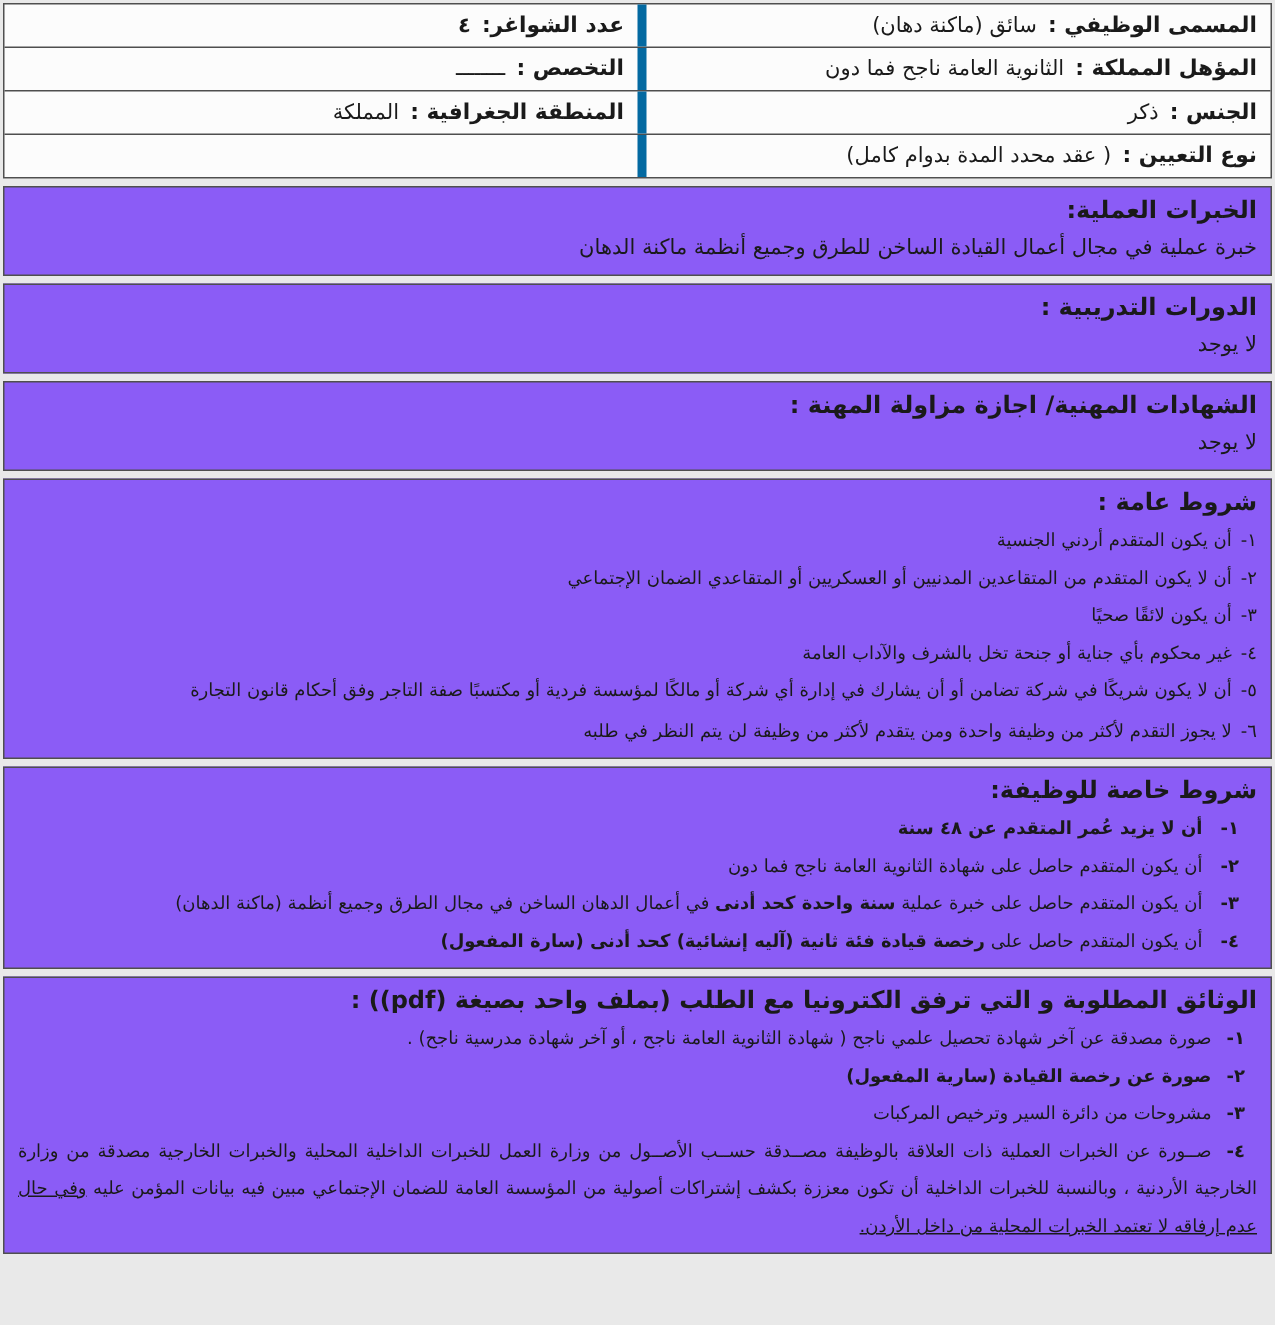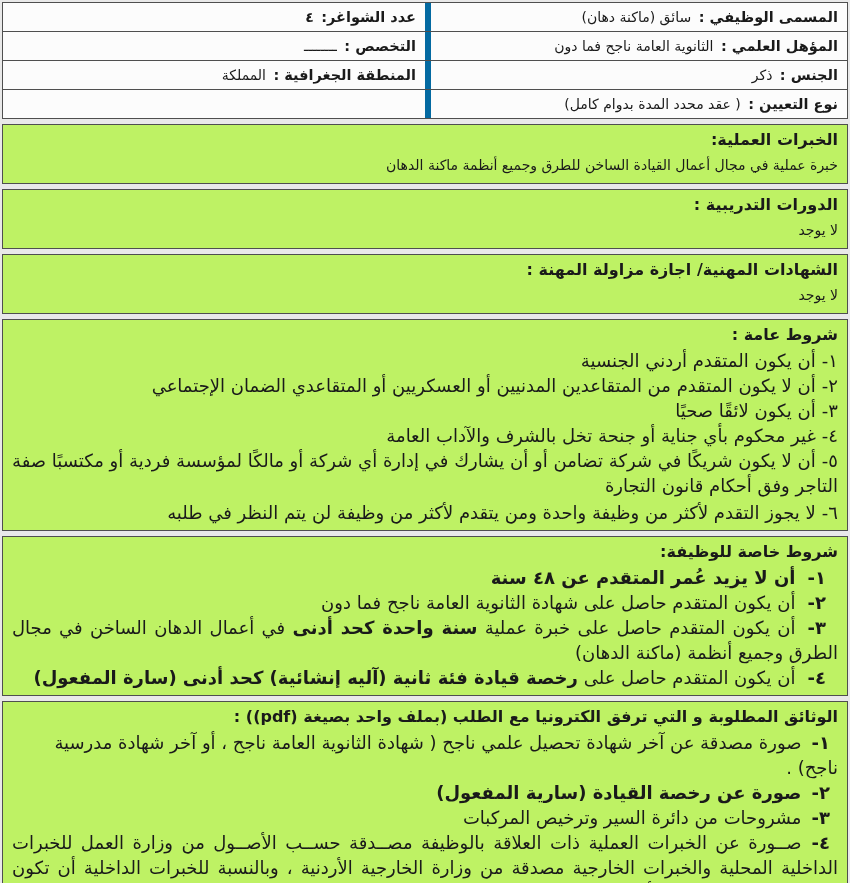--- a/index.html
+++ b/index.html
@@ -14,24 +14,24 @@
   .info-table{border:1px solid #4f4f4f;background:#fcfcfc;}
   .t-row{display:flex;}
   .t-row + .t-row{border-top:1px solid #4f4f4f;}
   .t-cell{box-sizing:border-box;padding:3px 9px;font-size:14px;line-height:22px;white-space:nowrap;overflow:hidden;}
   .t-main{width:50%;border-left:6px solid #0369a1;}
   .t-side{width:50%;}
   .lbl{font-size:14.5px;text-align:center;}
   .b{font-weight:bold;}
   .bu{font-weight:normal;text-decoration:underline;}
   .lbl{margin-left:3px;}
-  .box{border:1px solid #4f4f4f;background:#bef264;margin-top:5px;padding:2px 9px 5px;}
+  .box{border:1px solid #4f4f4f;background:#8b5cf6;margin-top:5px;padding:2px 9px 5px;}
   .sec-title{font-weight:bold;font-size:16px;line-height:26px;}
   .body-line{font-size:14px;line-height:25px;}
-  .item{font-size:18px;line-height:25px;}
+  .item{font-size:12px;line-height:25px;}
   .just{text-align:justify;}
   .gen .num{margin-left:6px;}
   .sp .num,.docs .num{font-weight:bold;margin-right:12px;margin-left:12px;}
   .docs .num{margin-right:8px;margin-left:10px;}
   .item-bold{font-weight:normal;}
   .gap-top{margin-top:2px;}
 </style>
 </head>
 <body>
 
@@ -41,21 +41,21 @@
       <span class="lbl b">المسمى الوظيفي :</span>
       <span>سائق (ماكنة دهان)</span>
     </div>
     <div class="t-cell t-side">
       <span class="lbl b">عدد الشواغر:</span>
       <span class="b">٤</span>
     </div>
   </div>
   <div class="t-row">
     <div class="t-cell t-main">
-      <span class="lbl b">المؤهل العلمي :</span>
+      <span class="lbl b">المؤهل المملكة :</span>
       <span>الثانوية العامة ناجح فما دون</span>
     </div>
     <div class="t-cell t-side">
       <span class="lbl b">التخصص :</span>
       <span>ــــــــ</span>
     </div>
   </div>
   <div class="t-row">
     <div class="t-cell t-main">
       <span class="lbl b">الجنس :</span>

